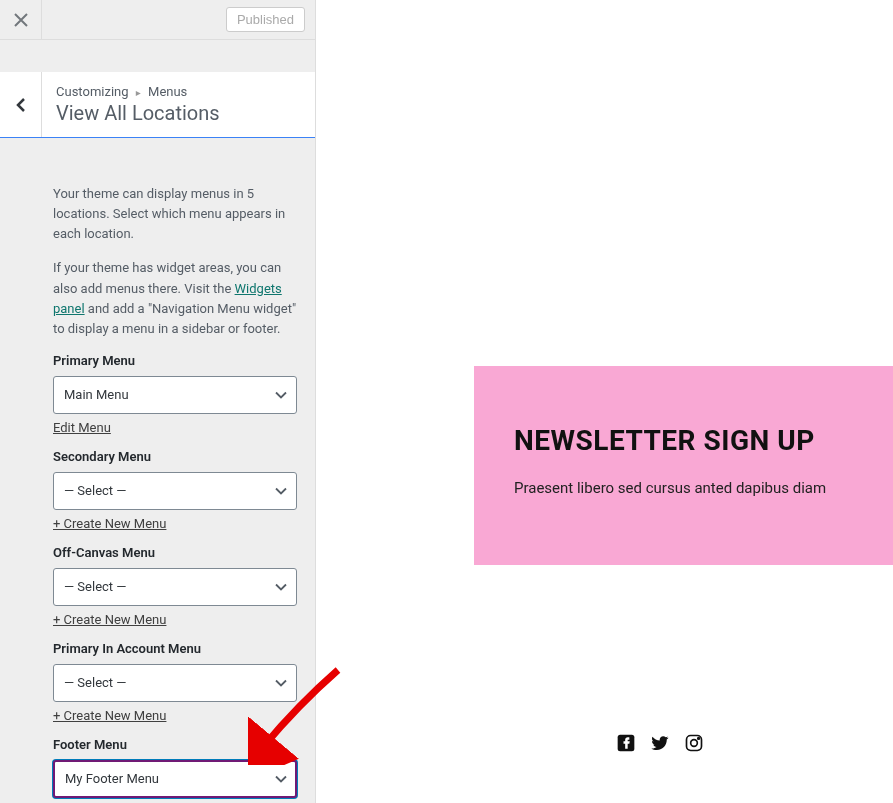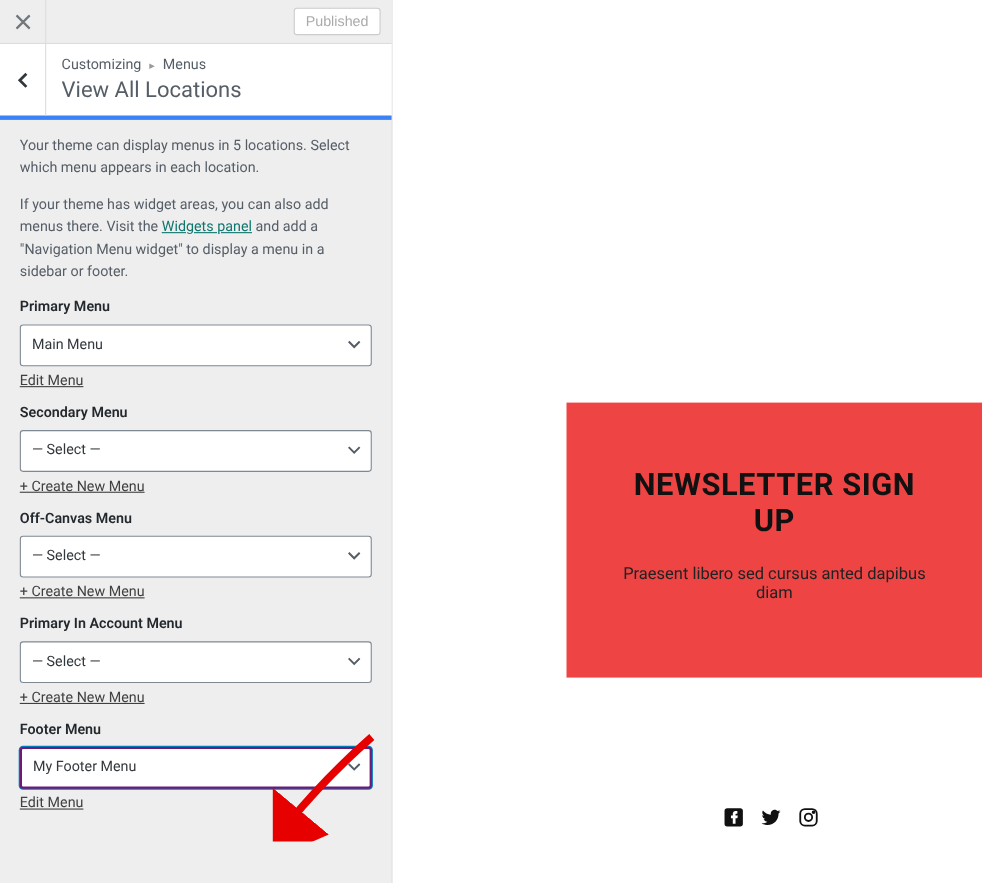--- a/index.html
+++ b/index.html
@@ -1,38 +1,38 @@
 <!DOCTYPE html>
 <html><head>
 <meta charset="utf-8">
 <style>
   * { box-sizing: border-box; margin: 0; padding: 0; }
   body { font-family: -apple-system, BlinkMacSystemFont, "Segoe UI", Roboto, sans-serif; font-size: 13px; color: #555d66; display: flex; height: 803px; width: 893px; overflow: hidden; }
-  .sidebar { width: 357px; background: #eee; display: flex; flex-direction: column; border-right: 1px solid #ddd; }
+  .sidebar { width: 316px; background: #eee; display: flex; flex-direction: column; border-right: 1px solid #ddd; gap: 32px; }
   .top-bar { height: 40px; background: #eee; display: flex; justify-content: space-between; align-items: center; border-bottom: 1px solid #ddd; }
   .close-x { width: 42px; height: 40px; display: flex; align-items: center; justify-content: center; cursor: pointer; border-right: 1px solid #ddd; color: #72777c; font-size: 18px; }
   .published-btn { margin-right: 10px; background: #fff; border: 1px solid #ccc; color: #aaa; padding: 4px 10px; border-radius: 3px; font-size: 13px; }
-  .header-row { background: #fff; display: flex; border-bottom: 4px solid #3b82f6; }
+  .header-row { background: #fff; display: flex; border-bottom: 1px solid #3b82f6; }
   .back-btn { width: 42px; display: flex; align-items: center; justify-content: center; cursor: pointer; border-right: 1px solid #ddd; font-size: 18px; color: #333; }
   .header-content { padding: 12px 14px; flex: 1; }
   .breadcrumb { font-size: 13px; color: #555d66; }
   .breadcrumb-sep { margin: 0 4px; color: #999; font-size: 10px; }
   .header-title { font-size: 20px; font-weight: 400; color: #555d66; margin-top: 2px; }
-  .panel-body { padding: 14px 18px 20px 18px; overflow-y: auto; flex: 1; }
+  .panel-body { padding: 14px 18px 20px 18px; overflow-y: auto; flex: 1; margin-left: 35px; }
   .desc { font-size: 13px; line-height: 1.55; color: #555d66; margin-bottom: 14px; }
   .desc a { color: #0f766e; text-decoration: underline; }
   .menu-group { margin-top: 14px; margin-bottom: 6px; }
   .menu-label { font-weight: 600; color: #23282d; font-size: 13px; margin-bottom: 8px; display: block; }
   .select-wrap { position: relative; }
   .menu-select { width: 100%; height: 38px; padding: 0 21px 0 10px; background: #fff; border: 1px solid #7e8993; border-radius: 3px; font-size: 13px; color: #32373c; appearance: none; -webkit-appearance: none; cursor: pointer; }
   .menu-select.focused { border: 2px solid #701a75; box-shadow: 0 0 0 1px #007cba; }
   .chev { position: absolute; right: 10px; top: 50%; transform: translateY(-50%); pointer-events: none; color: #555d66; }
   .sub-link { font-size: 13px; color: #404040; text-decoration: underline; display: inline-block; margin-top: 6px; cursor: pointer; }
   .preview { flex: 1; background: #fff; position: relative; }
-  .preview-box { position: absolute; top: 366px; left: 158px; right: 0; background: #ef4444; padding: 58px 40px 68px 40px; text-align: center; }
+  .preview-box { position: absolute; top: 366px; left: 158px; right: 0; background: #f9a8d4; padding: 58px 40px 68px 40px; }
   .preview-title { font-size: 28px; font-weight: 700; color: #111; letter-spacing: 0.5px; margin-bottom: 22px; }
   .preview-sub { font-size: 15px; color: #222; }
   .arrow { position: absolute; top: 665px; left: 248px; pointer-events: none; }
   .social { position: absolute; bottom: 50px; left: 300px; display: flex; gap: 14px; font-size: 18px; color: #111; }
   .social-icon { width: 20px; height: 20px; }
 </style>
 </head>
 <body>
 
 <div class="sidebar">

